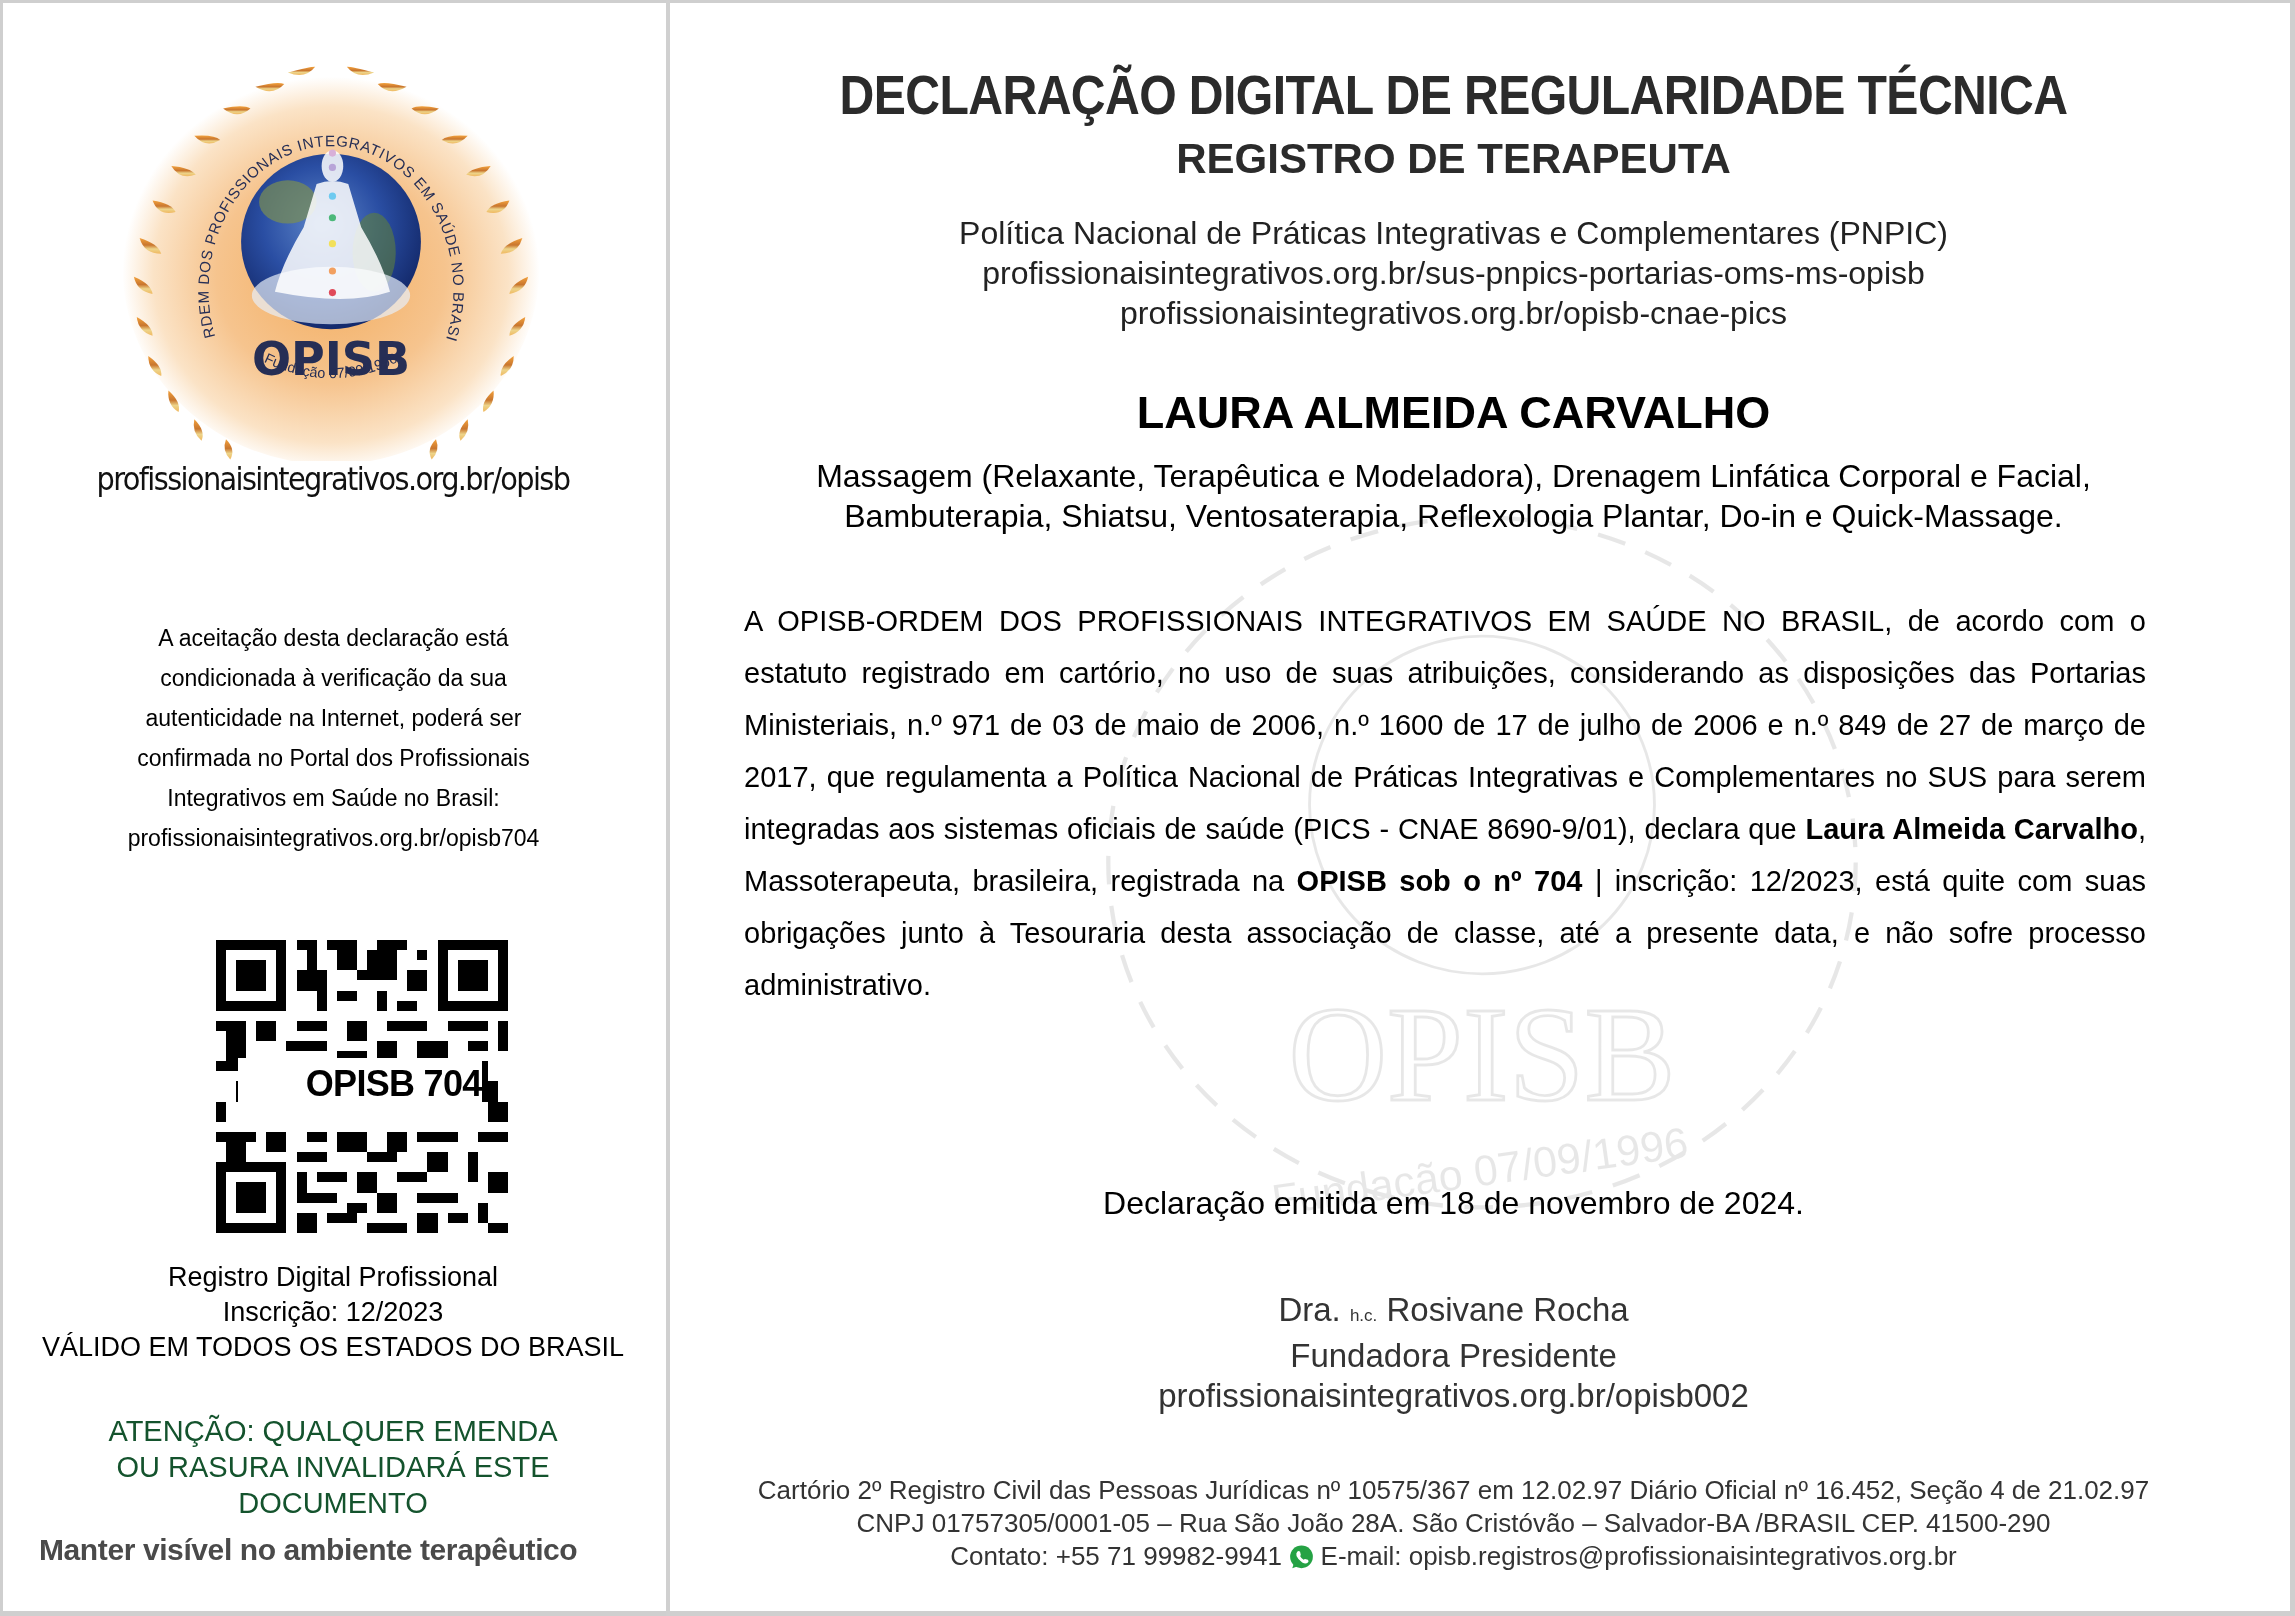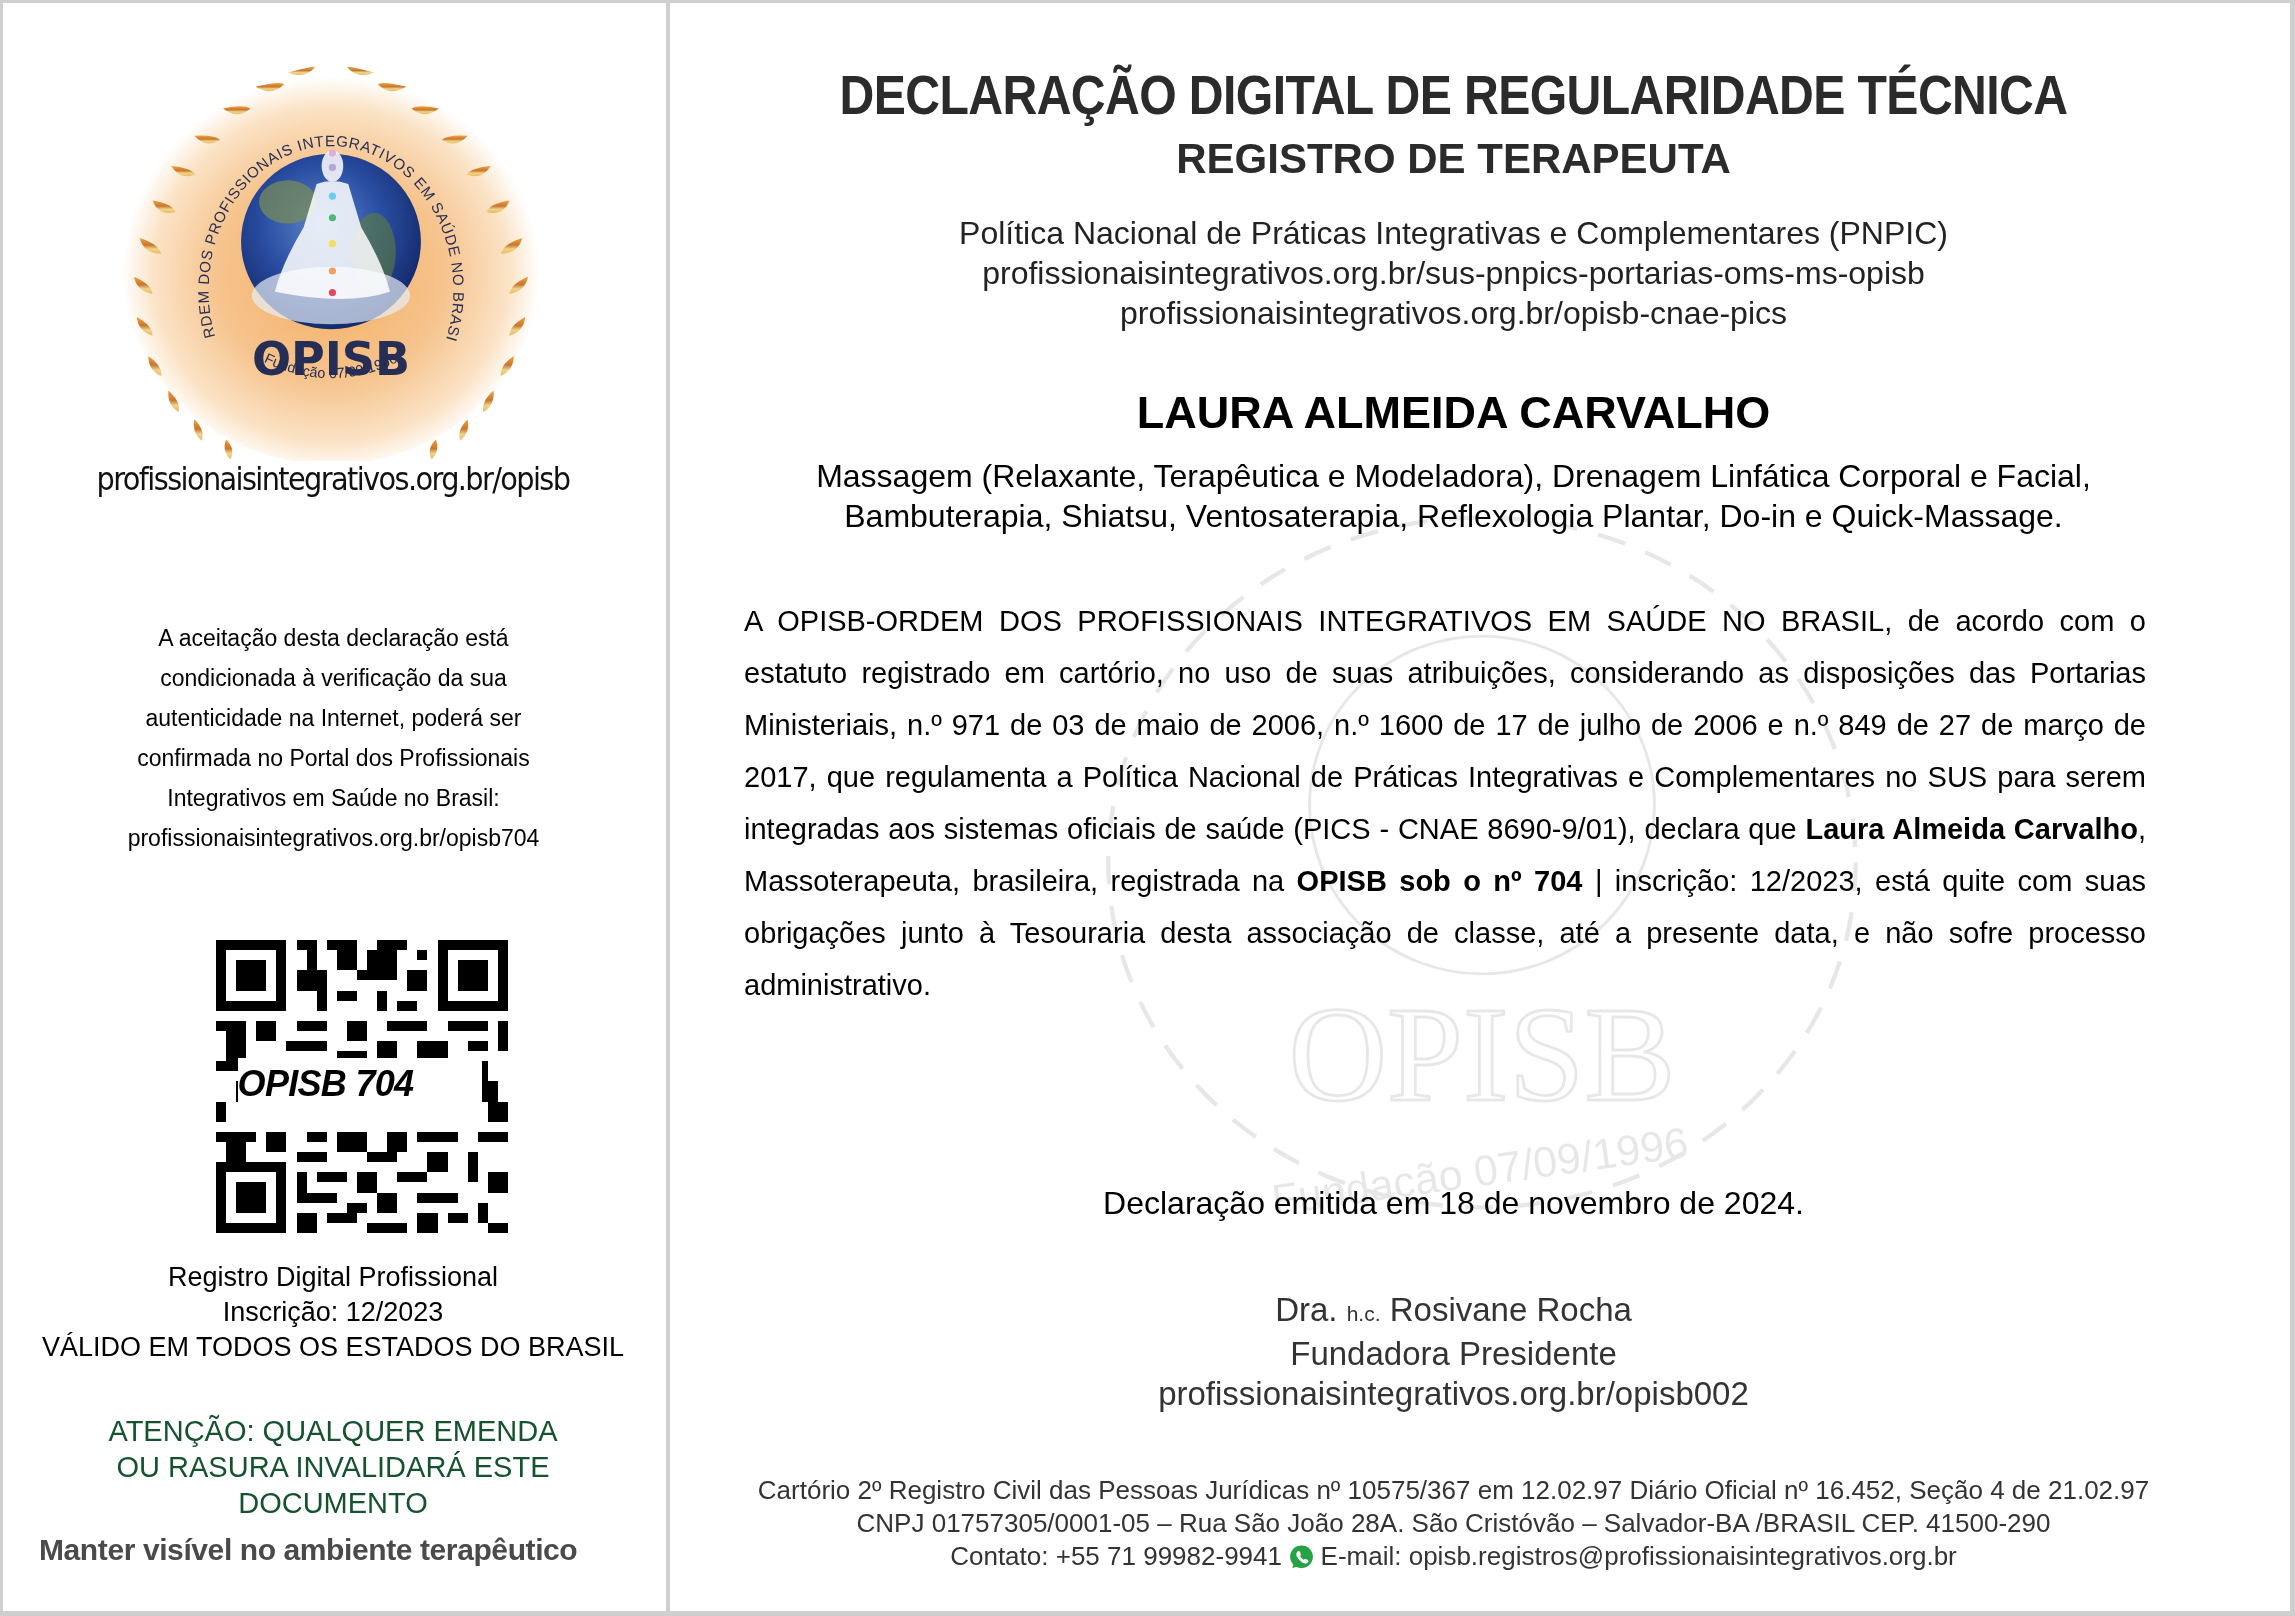--- a/index.html
+++ b/index.html
@@ -34,21 +34,21 @@
     position: absolute; left: 29px; width: 609px; top: 618px; text-align: center;
     font-size: 23px; line-height: 40px; color: #000;
   }
 
   .qr-wrap {
     position: absolute; left: 216px; top: 940px; width: 292px; height: 293px;
   }
   .qr-wrap svg { width: 100%; height: 100%; display: block; }
   .qr-label {
     position: absolute; left: 21.6px; top: 118px; width: 244px; height: 52px; background: #fff;
-    text-align: left; font-weight: bold; font-size: 36px; line-height: 52px; letter-spacing: -0.7px; font-style: italic;
+    text-align: right; font-weight: bold; font-size: 36px; line-height: 52px; letter-spacing: -0.7px;
   }
 
   .reg-block {
     position: absolute; left: 0; width: 666px; top: 1260px; text-align: center;
     font-size: 27px; line-height: 35px; color: #000;
   }
   .warn-block {
     position: absolute; left: 0; width: 666px; top: 1413px; text-align: center;
     font-size: 29px; line-height: 36px; color: #14532d;
   }
@@ -95,21 +95,21 @@
   .body-text b { font-weight: bold; }
 
   .issued {
     position: absolute; left: 0; width: 1567px; top: 1185px; text-align: center;
     font-size: 32px; color: #000;
   }
   .signature {
     position: absolute; left: 0; width: 1567px; top: 1290px; text-align: center;
     font-size: 33px; line-height: 40px; color: #333;
   }
-  .signature .small { font-size: 21px; }
+  .signature .small { font-size: 17px; }
 
   .footer {
     position: absolute; left: 0; width: 1567px; top: 1474px; text-align: center;
     font-size: 26px; line-height: 33px; color: #333;
   }
   .wa-icon {
     display: inline-block; width: 27px; height: 27px; vertical-align: -5.8px; margin: 0 5.8px;
   }
 </style>
 </head>

